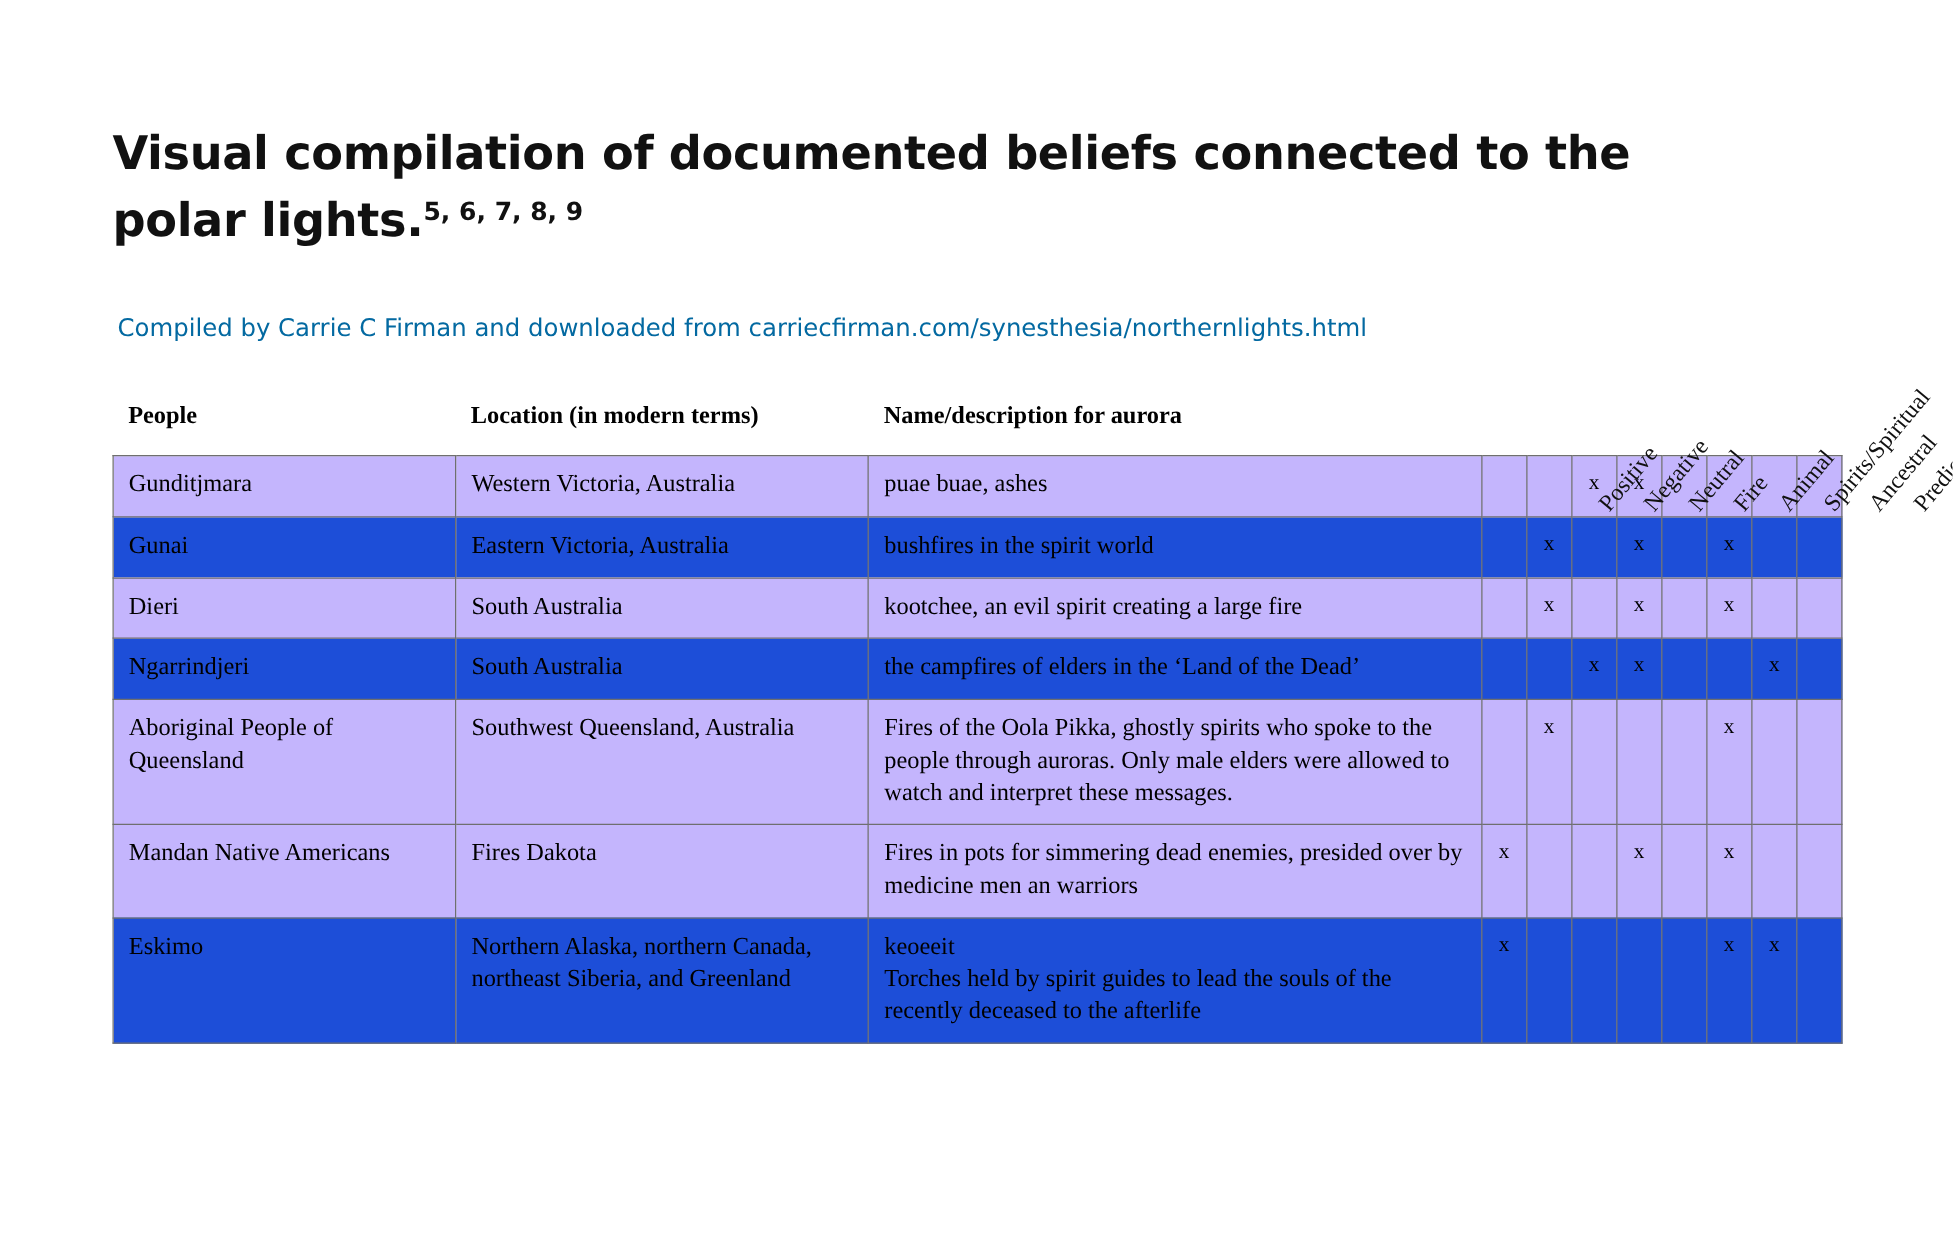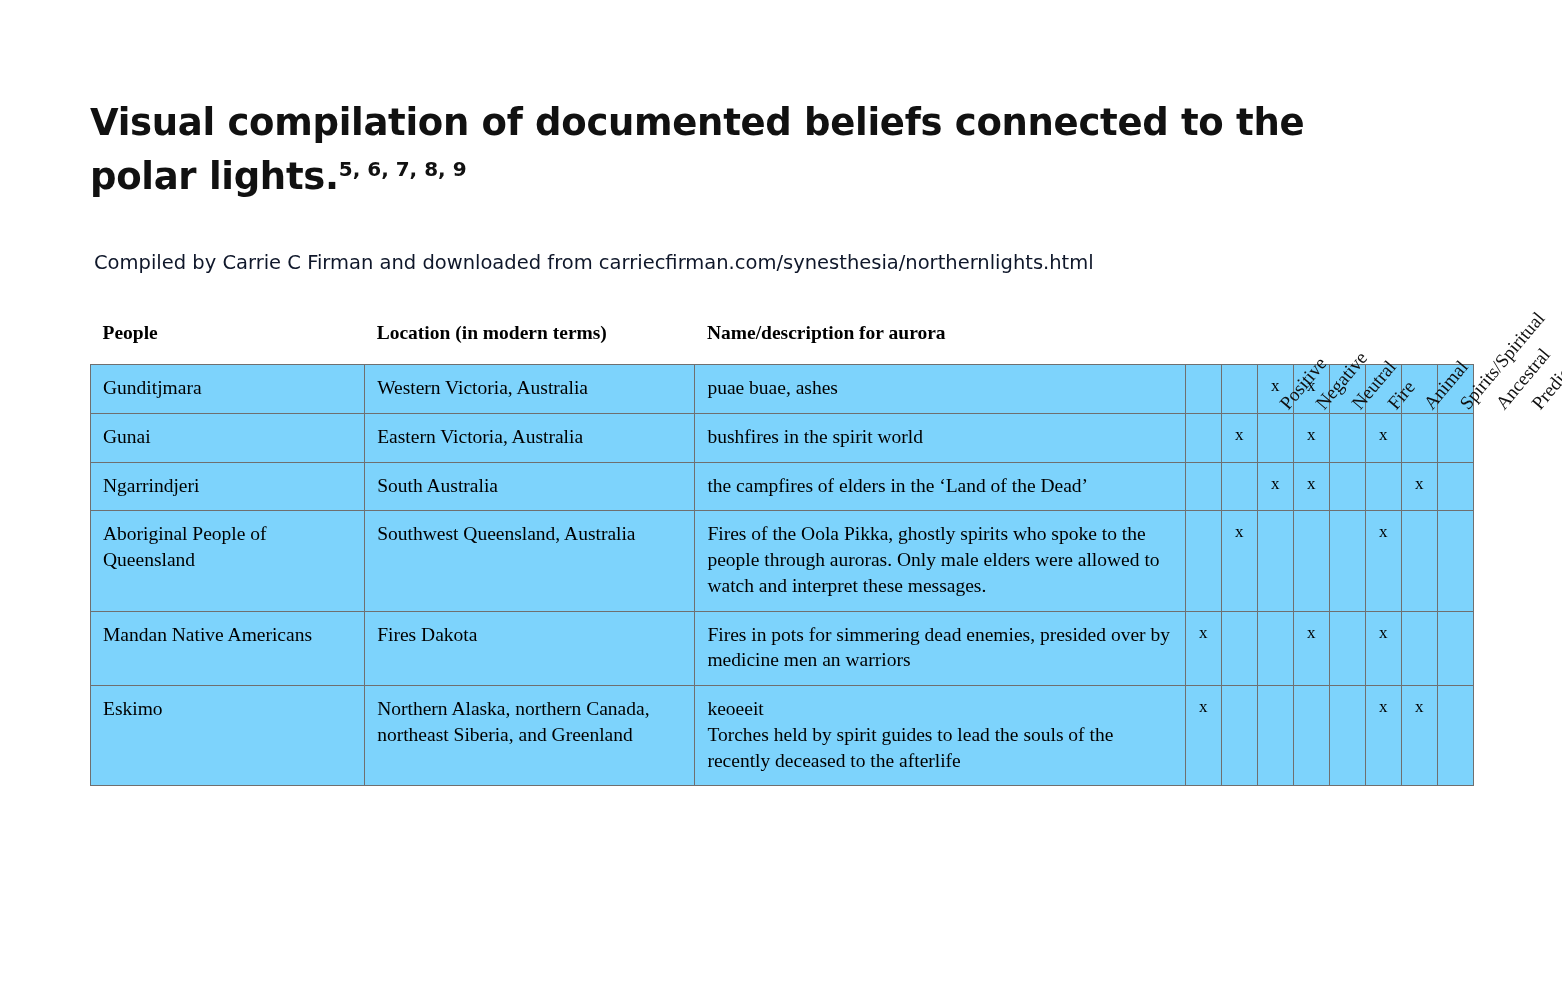--- a/index.html
+++ b/index.html
@@ -36,21 +36,21 @@
   }
   h1.title .sup {
     font-size: 20px;
     vertical-align: super;
     font-weight: bold;
     letter-spacing: 0px;
   }
   .subtitle {
     font-family: "DejaVu Sans", sans-serif;
     font-size: 19.5px;
-    color: #0f172a;
+    color: #0369a1;
     margin: 48px 0 0 4px;
     font-weight: normal;
   }
   .table-wrap {
     margin: 44px 0 0 0;
     padding: 0 90px;
     position: relative;
   }
   table.main {
     border-collapse: collapse;
@@ -100,24 +100,24 @@
     vertical-align: top;
     line-height: 1.32;
   }
   tbody td.mark {
     text-align: center;
     font-size: 17px;
     padding: 10px 2px;
     vertical-align: top;
   }
   tbody tr.shaded td {
-    background: #7dd3fc;
+    background: #1d4ed8;
   }
   tbody tr.plain td {
-    background: #7dd3fc;
+    background: #c4b5fd;
   }
   .ital {
   }
   .line2 {
     display: block;
   }
 </style>
 </head>
 <body>
 
@@ -188,20 +188,33 @@
             <td>bushfires in the spirit world</td>
             <td class="mark"></td>
             <td class="mark">x</td>
             <td class="mark"></td>
             <td class="mark">x</td>
             <td class="mark"></td>
             <td class="mark">x</td>
             <td class="mark"></td>
             <td class="mark"></td>
           </tr>
+          <tr class="plain">
+            <td>Dieri</td>
+            <td>South Australia</td>
+            <td><span class="ital">kootchee</span>, an evil spirit creating a large fire</td>
+            <td class="mark"></td>
+            <td class="mark">x</td>
+            <td class="mark"></td>
+            <td class="mark">x</td>
+            <td class="mark"></td>
+            <td class="mark">x</td>
+            <td class="mark"></td>
+            <td class="mark"></td>
+          </tr>
           <tr class="shaded">
             <td>Ngarrindjeri</td>
             <td>South Australia</td>
             <td>the campfires of elders in the ‘Land of the Dead’</td>
             <td class="mark"></td>
             <td class="mark"></td>
             <td class="mark">x</td>
             <td class="mark">x</td>
             <td class="mark"></td>
             <td class="mark"></td>

